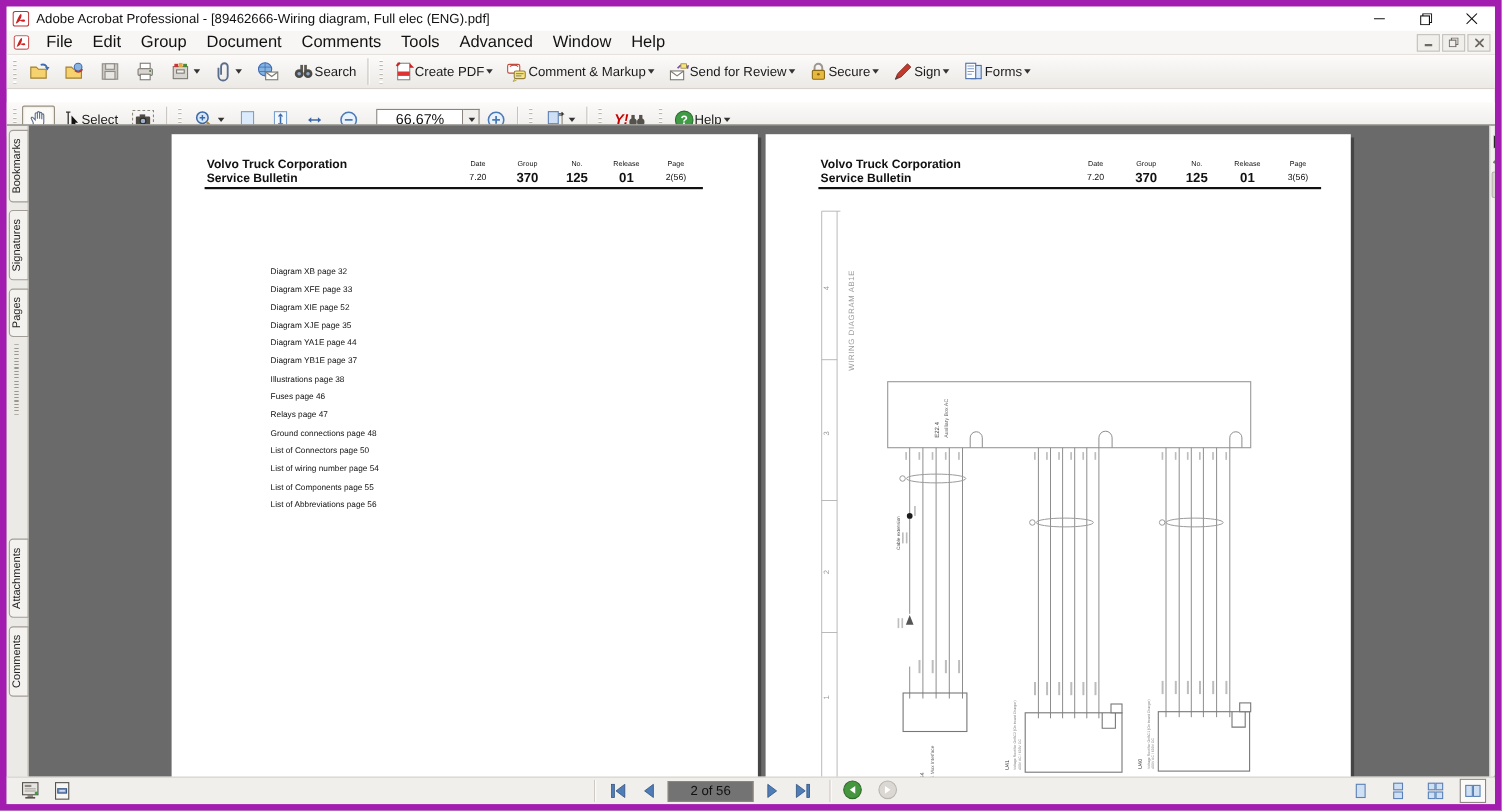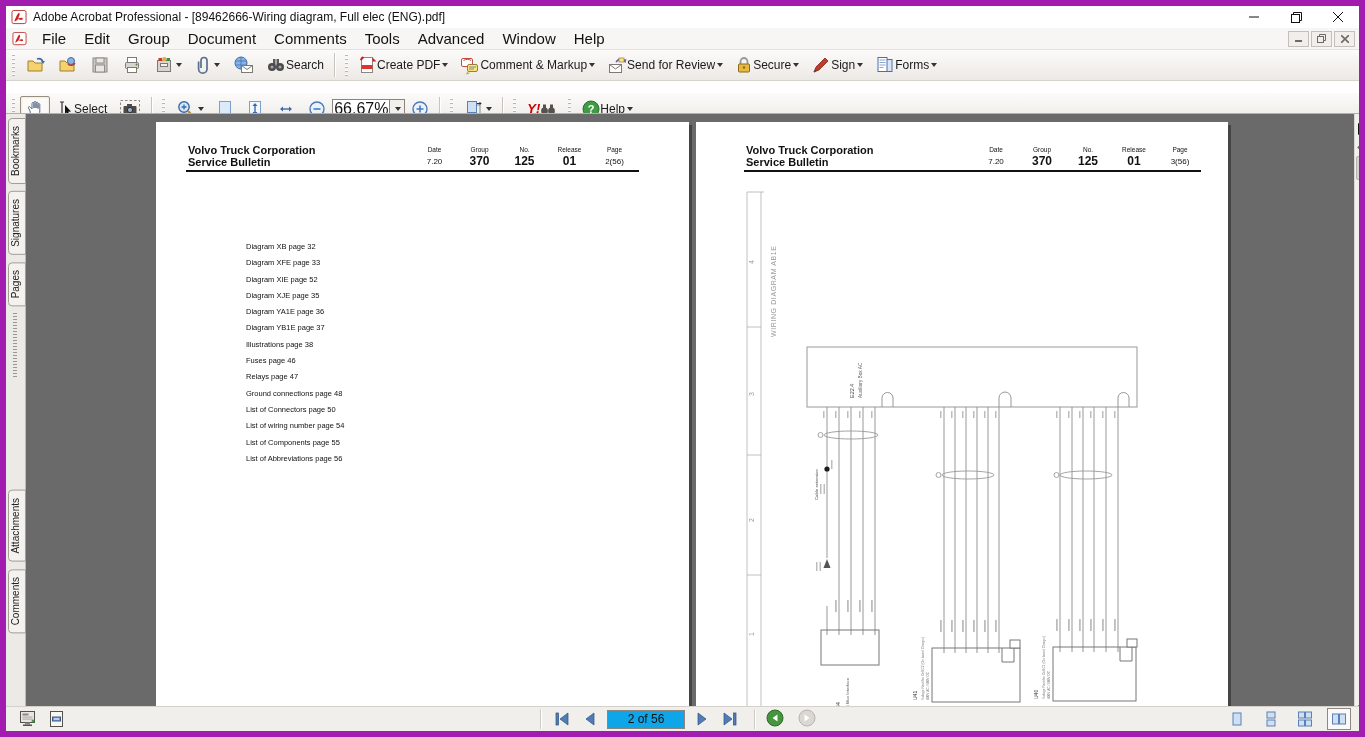--- a/index.html
+++ b/index.html
@@ -31,22 +31,22 @@
   .tb2 { top:87px; height:32px; }
   .tb-grip { width:7px; height:22px; margin:0 3px 0 4px;
              background:repeating-linear-gradient(#fff 0 1px, #b9b5af 1px 2px, transparent 2px 4px);
              background-size:3px 100%; background-repeat:no-repeat; background-position:2px 0; }
   .tb-sep { width:1px; height:24px; background:#c7c3bd; margin:0 4px; box-shadow:1px 0 0 #fff; }
   .tb-btn { display:flex; align-items:center; gap:0; height:26px; padding:0 5px; border:1px solid transparent;
             border-radius:2px; font-size:12px; color:#1a1a1a; white-space:nowrap; }
   .tb-btn.active { border:1px solid #978f82; background:#fbfaf6; box-shadow:inset 0 0 2px #d8d2c6; }
   .dd-arrow { width:0; height:0; border-left:3.5px solid transparent; border-right:3.5px solid transparent;
               border-top:4px solid #333; margin-left:2px; }
-  .zoom-box { width:58px; height:19px; background:#fff; border:1px solid #8a867f;
-              font-size:16px; display:flex; align-items:center; justify-content:center; color:#111; }
+  .zoom-box { width:79px; height:19px; background:#fff; border:1px solid #8a867f;
+              font-size:13px; display:flex; align-items:center; justify-content:center; color:#111;margin-left:10px; }
   .zoom-dd { width:15px; height:19px; background:#f2f0ec; border:1px solid #8a867f; border-left:none;
              display:flex; align-items:center; justify-content:center; }
 
   
   .main { position:absolute; top:107px; left:0; width:1365px; height:605px; background:#6a6a6a;
           border-top:1px solid #b3afa9; overflow:hidden; }
   .tabstrip { position:absolute; left:0; top:0; bottom:0; width:20px; background:#eceae6;
               border-right:1px solid #bdbab4; display:flex; flex-direction:column; align-items:flex-start;
               padding-top:4px; }
   .vtab { writing-mode:vertical-rl; transform:rotate(180deg); font-size:10px; color:#222;
@@ -88,21 +88,21 @@
   .scroll-down { position:absolute; bottom:6px; left:3px; width:10px; height:10px; }
   .scroll-down::before { content:""; position:absolute; left:1px; top:0px; width:7px; height:7px;
                          border-right:2px solid #6e6b67; border-bottom:2px solid #6e6b67; transform:rotate(45deg); }
 
   
   .statusbar { position:absolute; left:0; right:0; bottom:0; height:25px; background:#f1efec;
                border-top:1px solid #d4d1cc; }
   .sb-icon { position:absolute; top:3px; }
   .sb-nav { position:absolute; left:545px; top:2px; display:flex; align-items:center; gap:6px; }
   .nav-btn { width:22px; height:20px; display:flex; align-items:center; justify-content:center; }
-  .pagenum-input { width:78px; height:19px; border:1px solid #8a867f; background:#0ea5e9; font-size:12px;
+  .pagenum-input { width:78px; height:19px; border:1px solid #8a867f; background:#737373; font-size:12px;
                    text-align:center; font-family:"Liberation Sans", sans-serif; color:#111; }
   .sb-hist { position:absolute; left:760px; top:2px; display:flex; align-items:center; gap:14px; }
   .sb-sep { position:absolute; top:2px; width:1px; height:20px; background:#cdc9c4; box-shadow:1px 0 0 #fff; }
   .sb-layout { position:absolute; right:8px; top:1px; display:flex; gap:10px; align-items:center; }
   .layout-btn { width:24px; height:22px; display:flex; align-items:center; justify-content:center;
                 border:1px solid transparent; }
   .layout-btn.pressed { border:1px solid #8d8982; background:#fbfaf8; }
 </style>
 </head>
 <body>
@@ -464,21 +464,21 @@
             <div class="val-sm">2(56)</div>
           </div>
         </div>
       <div class="hrule" style="left:30px; width:453px;"></div>
       <div class="toc">
 
       <div class="toc-item">Diagram XB page 32</div>
           <div class="toc-item">Diagram XFE page 33</div>
           <div class="toc-item">Diagram XIE page 52</div>
           <div class="toc-item">Diagram XJE page 35</div>
-          <div class="toc-item">Diagram YA1E page 36</div>
+          <div class="toc-item">Diagram YA1E page 44</div>
           <div class="toc-item">Diagram YB1E page 37</div>
           <div class="toc-item">Illustrations page 38</div>
           <div class="toc-item">Fuses page 46</div>
           <div class="toc-item">Relays page 47</div>
           <div class="toc-item">Ground connections page 48</div>
           <div class="toc-item">List of Connectors page 50</div>
           <div class="toc-item">List of wiring number page 54</div>
           <div class="toc-item">List of Components page 55</div>
           <div class="toc-item">List of Abbreviations page 56</div>
         </div>

